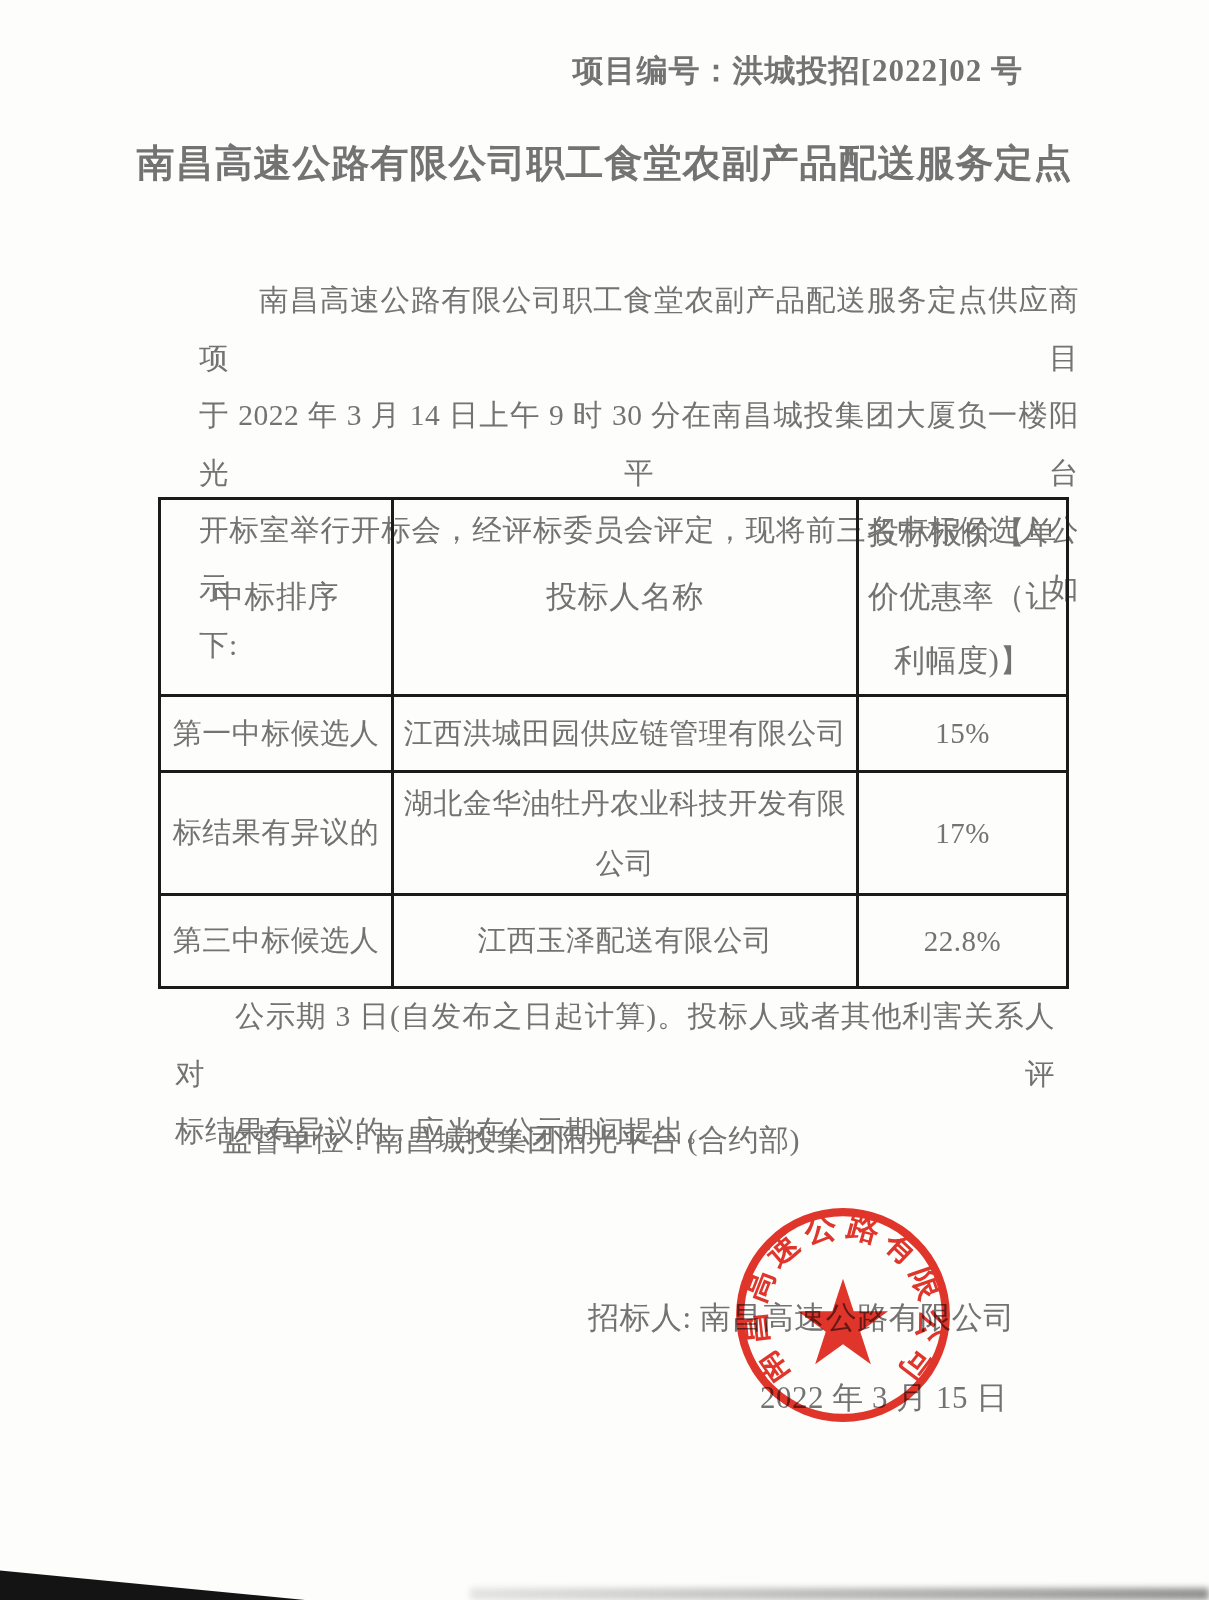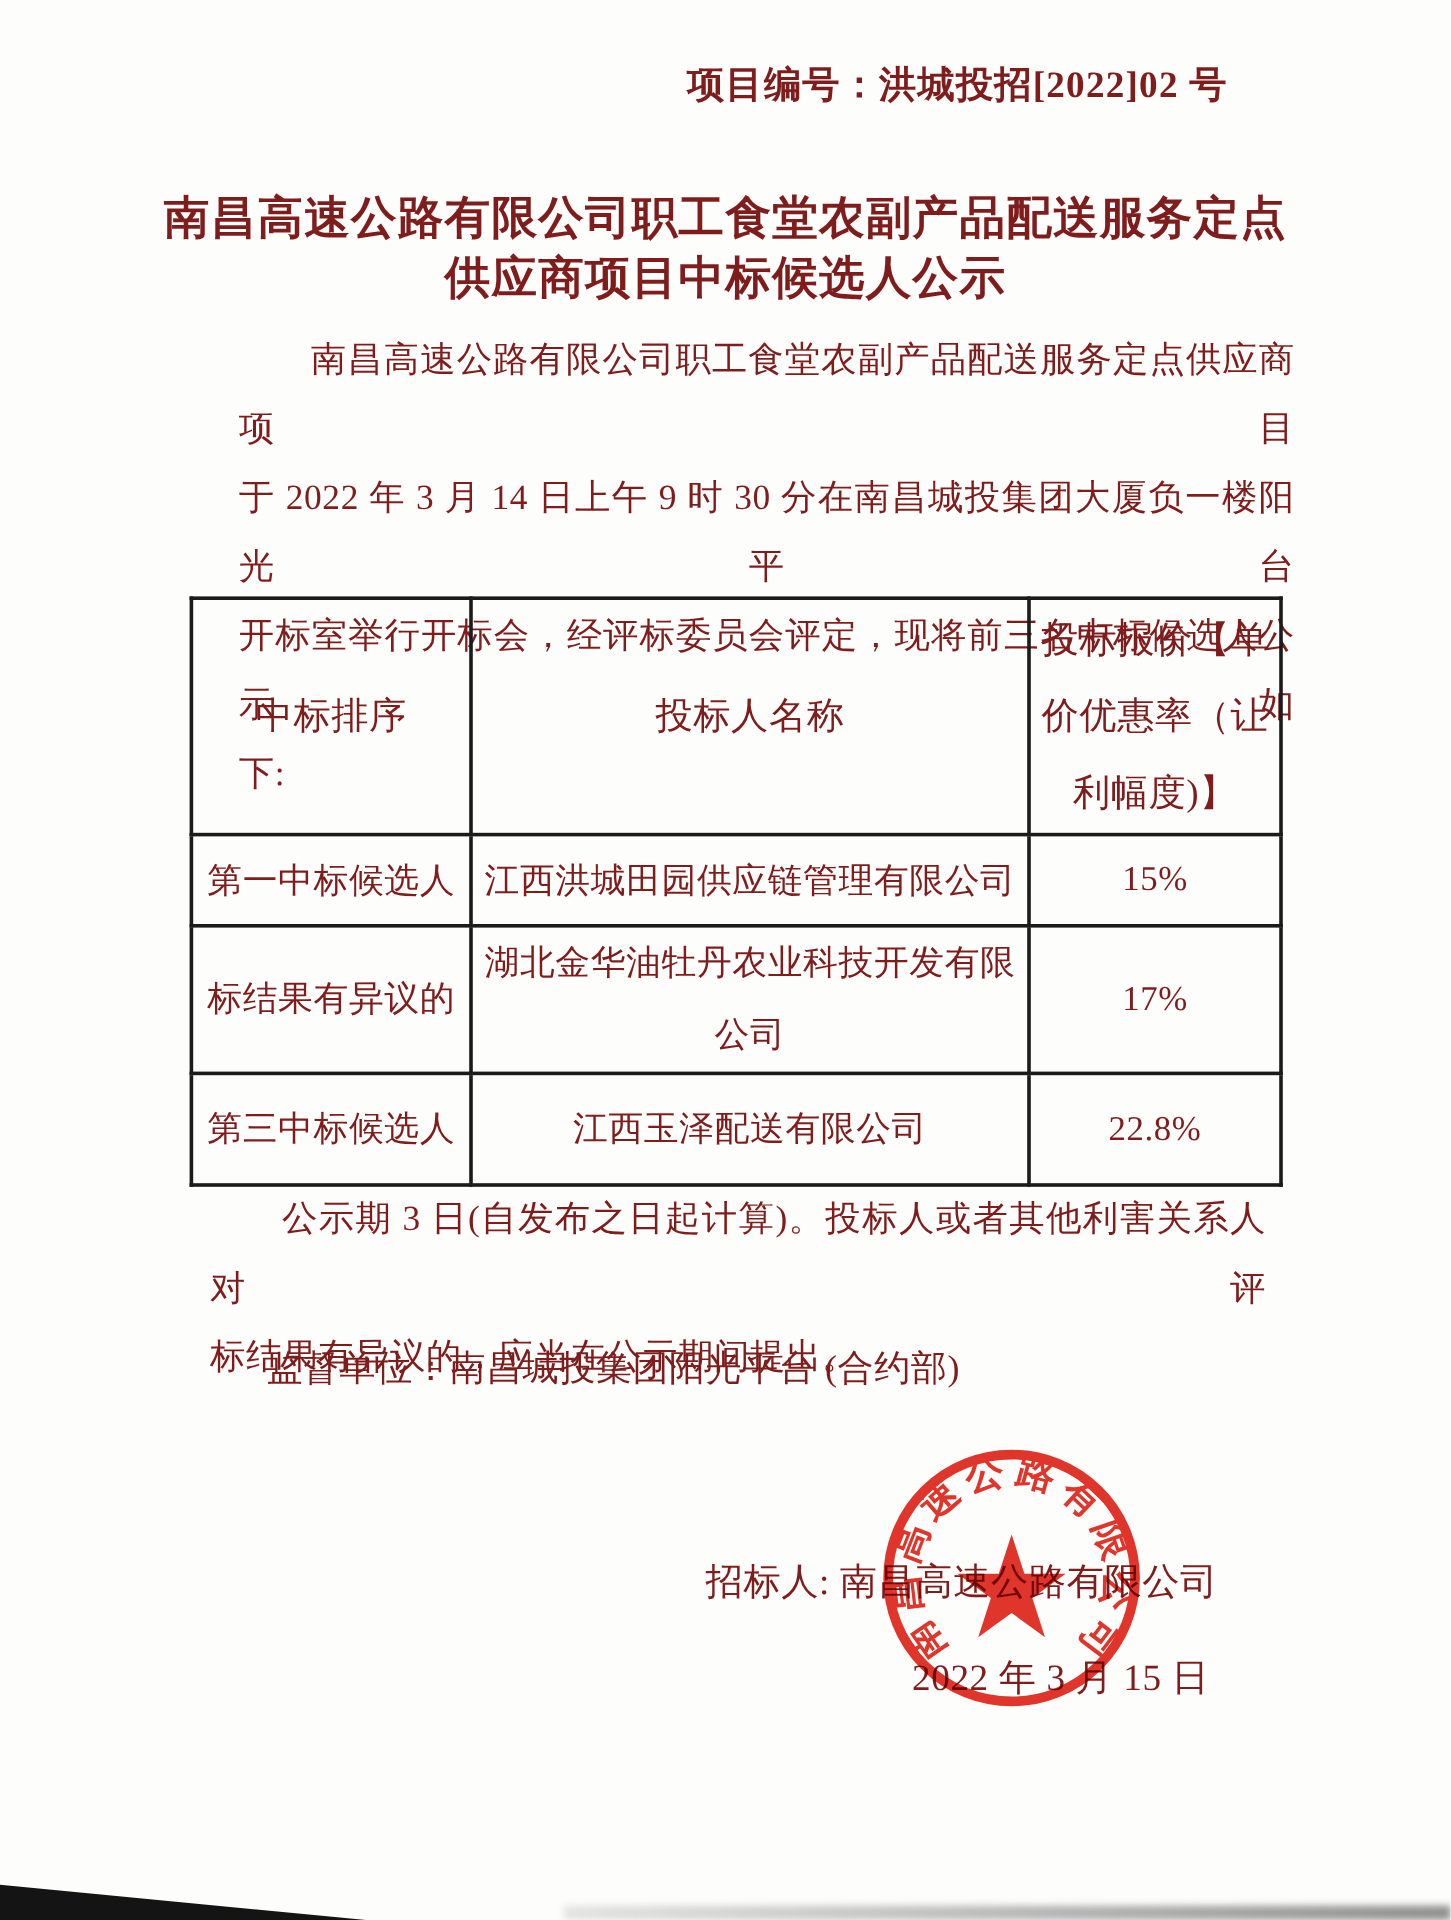--- a/index.html
+++ b/index.html
@@ -3,33 +3,33 @@
 <meta charset="utf-8">
 <style>
   * { margin:0; padding:0; box-sizing:border-box; }
   html,body { background:#ffffff; }
   .page {
     position:relative;
     width:1209px; height:1600px;
     background:#fdfdfc;
     overflow:hidden;
     font-family:"Liberation Serif","DejaVu Serif",serif;
-    color:#7f1d1d;
+    color:#737373;
   }
   .doc-number {
     position:absolute; top:50px; left:0; right:186px;
     text-align:right;
     font-size:31px; font-weight:bold; letter-spacing:1px;
   }
   .title-line {
     position:absolute; left:0; width:100%;
     text-align:center; font-weight:bold;
     font-size:38px; letter-spacing:1px;
   }
-  .title-line1 { top:156px; }
+  .title-line1 { top:138px; }
   .title-line2 { top:206px; }
   .para {
     position:absolute; left:163px; width:880px;
     font-size:29.5px; line-height:57.5px;
     letter-spacing:0.5px;
   }
   .para1 { top:272px;margin-left:36px; }
   .para2 { top:988px;margin-left:12px; }
   .jline { text-align:justify; text-align-last:justify; }
   .jline-cjk { text-justify:inter-character; }
@@ -79,21 +79,20 @@
   }
 </style>
 </head>
 <body>
 
 <div class="page">
 
   <div class="doc-number">项目编号：洪城投招[2022]02 号</div>
 
   <div class="title-line title-line1">南昌高速公路有限公司职工食堂农副产品配送服务定点</div>
-  <div class="title-line title-line2">供应商项目中标候选人公示</div>
 
   <div class="para para1">
     <div class="jline jline-cjk indent">南昌高速公路有限公司职工食堂农副产品配送服务定点供应商项目</div>
     <div class="jline jline-cjk">于 2022 年 3 月 14 日上午 9 时 30 分在南昌城投集团大厦负一楼阳光平台</div>
     <div class="jline jline-cjk">开标室举行开标会，经评标委员会评定，现将前三名中标候选人公示如</div>
     <div class="plain">下:</div>
   </div>
 
   <table class="bid-table">
     <tbody>

